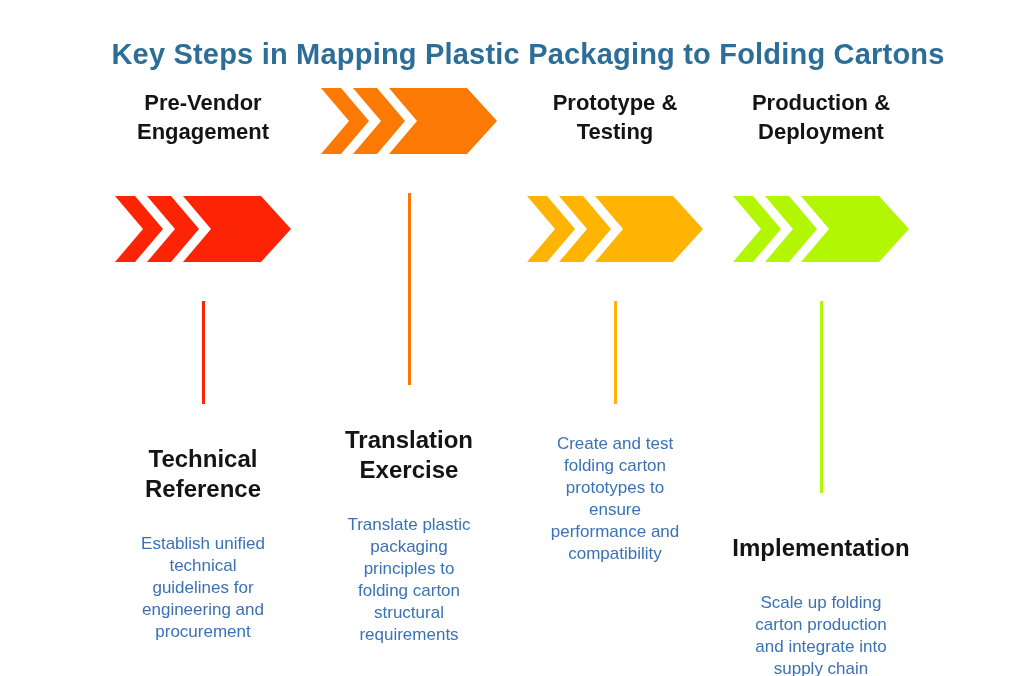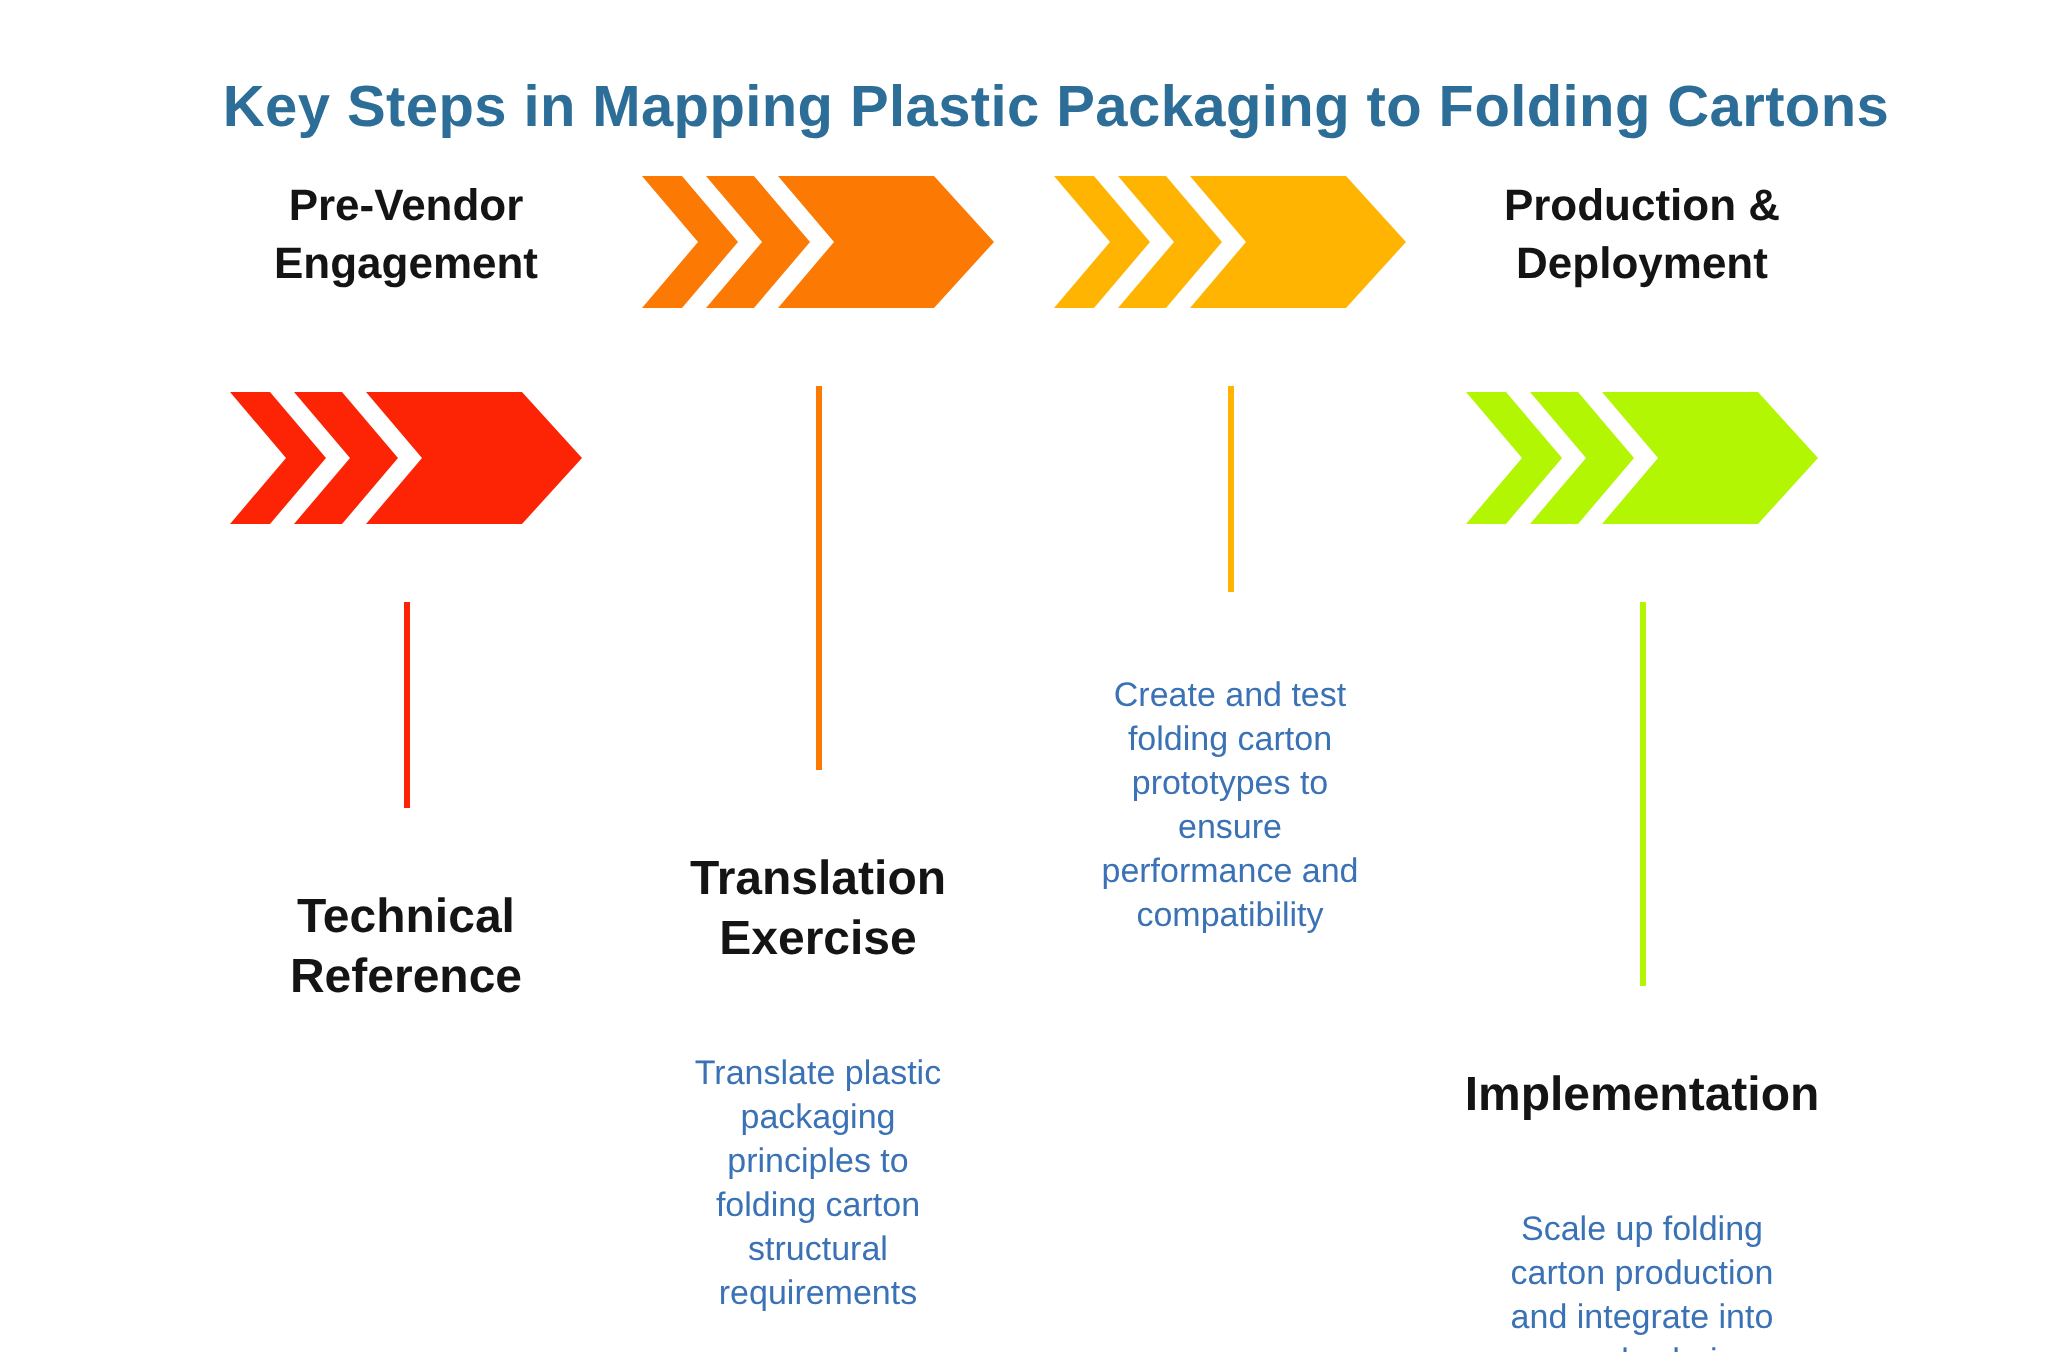--- a/index.html
+++ b/index.html
@@ -72,21 +72,21 @@
     white-space: pre-line;
     margin-top: 12px;
   }
   .description {
     font-size: 17px;
     line-height: 22px;
     font-weight: 500;
     color: #3A72B5;
     text-align: center;
     white-space: pre-line;
-    margin-top: 13px;
+    margin-top: 1px;
   }
 </style>
 </head>
 <body>
 
 <div class="canvas">
 
   <h1 class="title">Key Steps in Mapping Plastic Packaging to Folding Cartons</h1>
 
   <div class="columns">
@@ -97,20 +97,25 @@
       <svg class="chevrons" viewBox="0 0 176 66">
         <polygon points="0,0 20,0 48,33 20,66 0,66 28,33" fill="#FC2404"></polygon>
         <polygon points="32,0 56,0 84,33 56,66 32,66 60,33" fill="#FC2404"></polygon>
         <polygon points="68,0 146,0 176,33 146,66 68,66 96,33" fill="#FC2404"></polygon>
       </svg>
       <svg class="connector short">
         <rect x="0" y="0" width="3" height="100%" fill="#FC2404"></rect>
       </svg>
       <div class="subheading">Technical
 Reference</div>
+      <div class="description">Establish unified
+technical
+guidelines for
+engineering and
+procurement</div>
     </div>
 
     <div class="column">
       <svg class="chevrons" viewBox="0 0 176 66">
         <polygon points="0,0 20,0 48,33 20,66 0,66 28,33" fill="#FC7A03"></polygon>
         <polygon points="32,0 56,0 84,33 56,66 32,66 60,33" fill="#FC7A03"></polygon>
         <polygon points="68,0 146,0 176,33 146,66 68,66 96,33" fill="#FC7A03"></polygon>
       </svg>
       <svg class="connector long">
         <rect x="0" y="0" width="3" height="100%" fill="#FC7A03"></rect>
@@ -119,20 +124,22 @@
 Exercise</div>
       <div class="description">Translate plastic
 packaging
 principles to
 folding carton
 structural
 requirements</div>
     </div>
 
     <div class="column">
+      <div class="col-header">Prototype &amp;
+Testing</div>
       <svg class="chevrons" viewBox="0 0 176 66">
         <polygon points="0,0 20,0 48,33 20,66 0,66 28,33" fill="#FFB402"></polygon>
         <polygon points="32,0 56,0 84,33 56,66 32,66 60,33" fill="#FFB402"></polygon>
         <polygon points="68,0 146,0 176,33 146,66 68,66 96,33" fill="#FFB402"></polygon>
       </svg>
       <svg class="connector short">
         <rect x="0" y="0" width="3" height="100%" fill="#FFB402"></rect>
       </svg>
       <div class="description">Create and test
 folding carton

